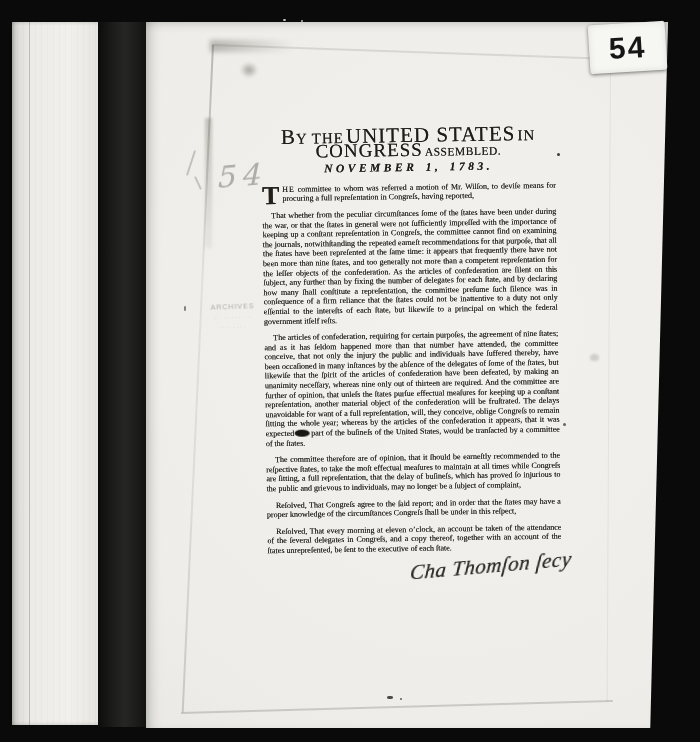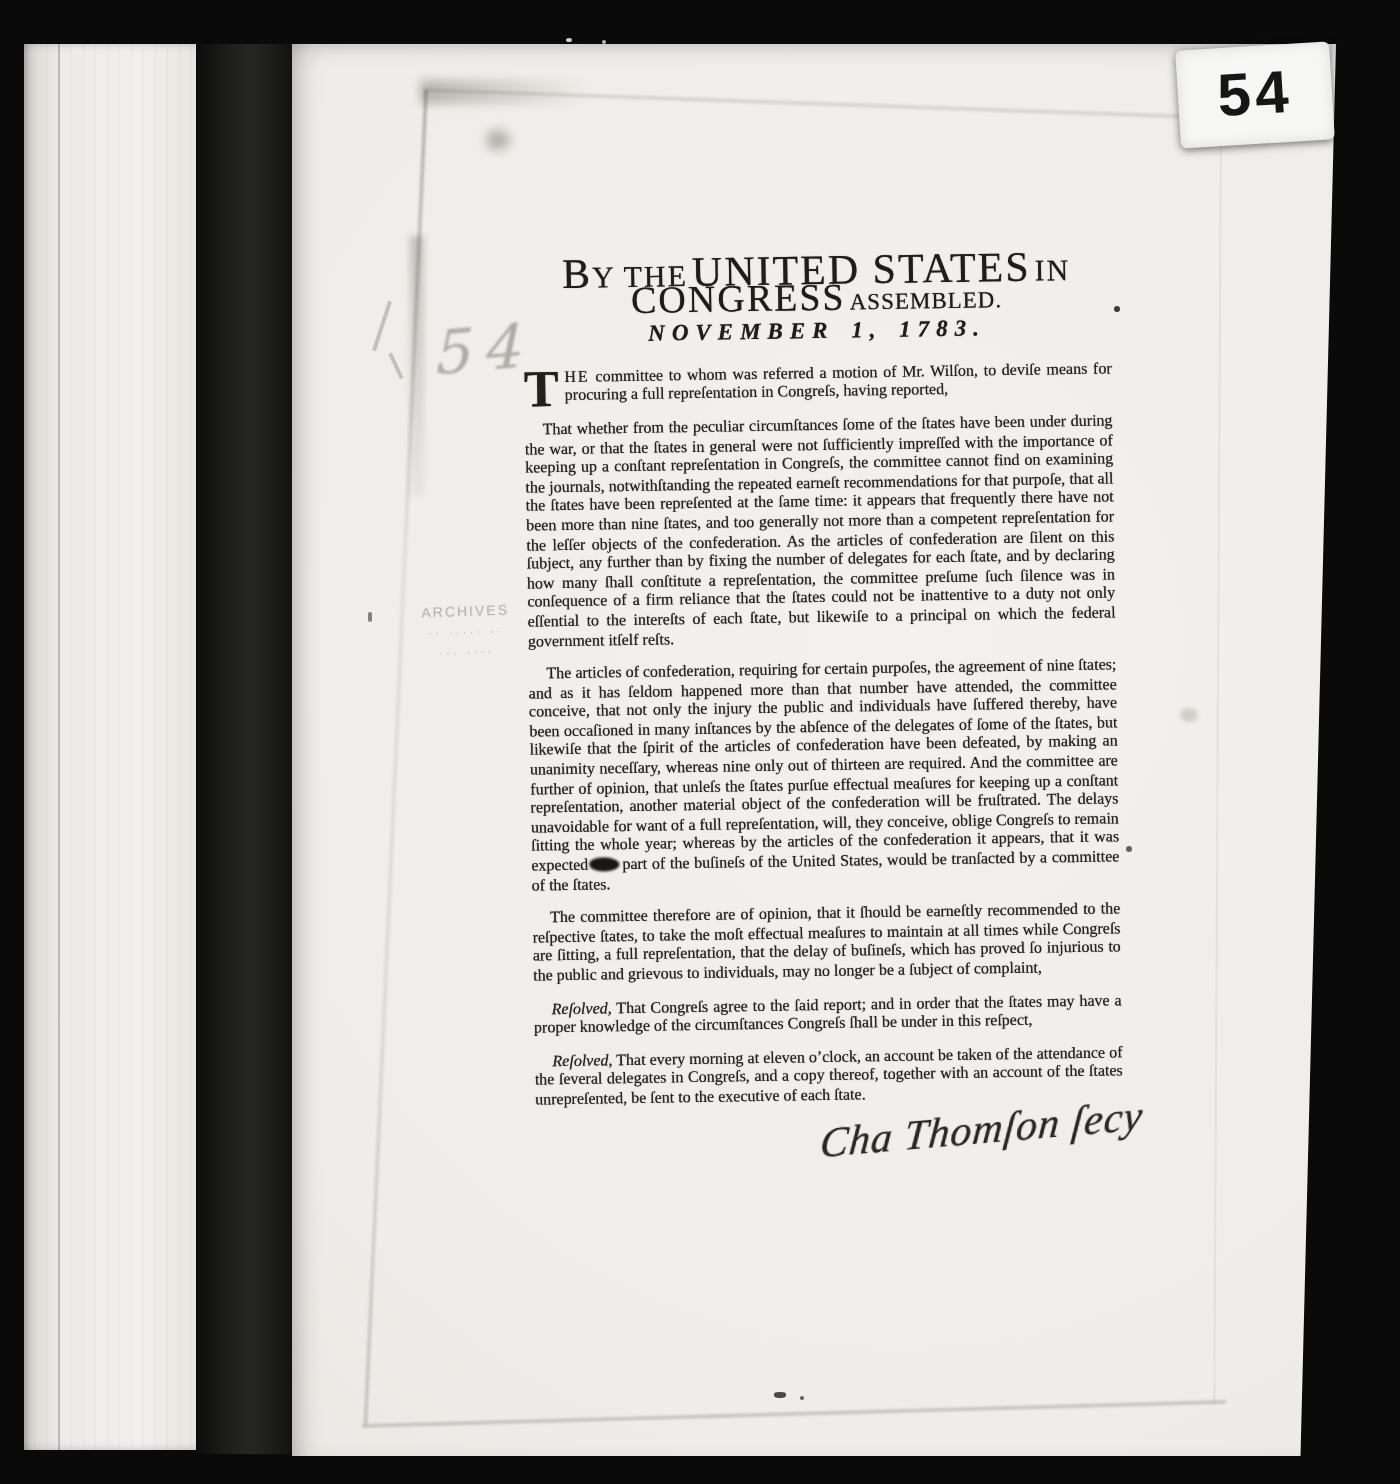--- a/index.html
+++ b/index.html
@@ -84,21 +84,21 @@
   .t-lg2{font-size:19px;letter-spacing:1px;}
   .t-sm2{font-size:11.5px;letter-spacing:.5px;}
   .dateline{
     text-align:center;font-style:italic;font-weight:bold;font-size:11.5px;
     letter-spacing:3.5px;word-spacing:2px;margin-top:5px;color:#201c17;
   }
   .para{margin:7px 0 0 0;text-indent:9px;}
   .para-first{margin-top:10px;text-indent:0;}
   .dropcap{float:left;font-size:26px;line-height:21px;padding:0 3px 0 0;font-weight:bold;color:#242019;}
   .leadcaps{font-size:8px;letter-spacing:1px;font-family:Liberation Serif, serif;}
-  .lead-italic{font-style:italic;}
+  .lead-italic{}
   .blot{
     display:inline-block;width:15px;height:7px;background:#191714;border-radius:45% 55% 50% 50%;
     vertical-align:-1px;margin:0 1px;filter:blur(.4px);
   }
   .signature-row{margin-top:9px;padding-left:142px;text-indent:0;}
   .signature{
     display:inline-block;font-style:italic;font-size:21px;color:#2a2622;
     letter-spacing:.5px;transform:rotate(-4deg) skewX(-10deg);filter:blur(.2px);white-space:nowrap;
   }
   

